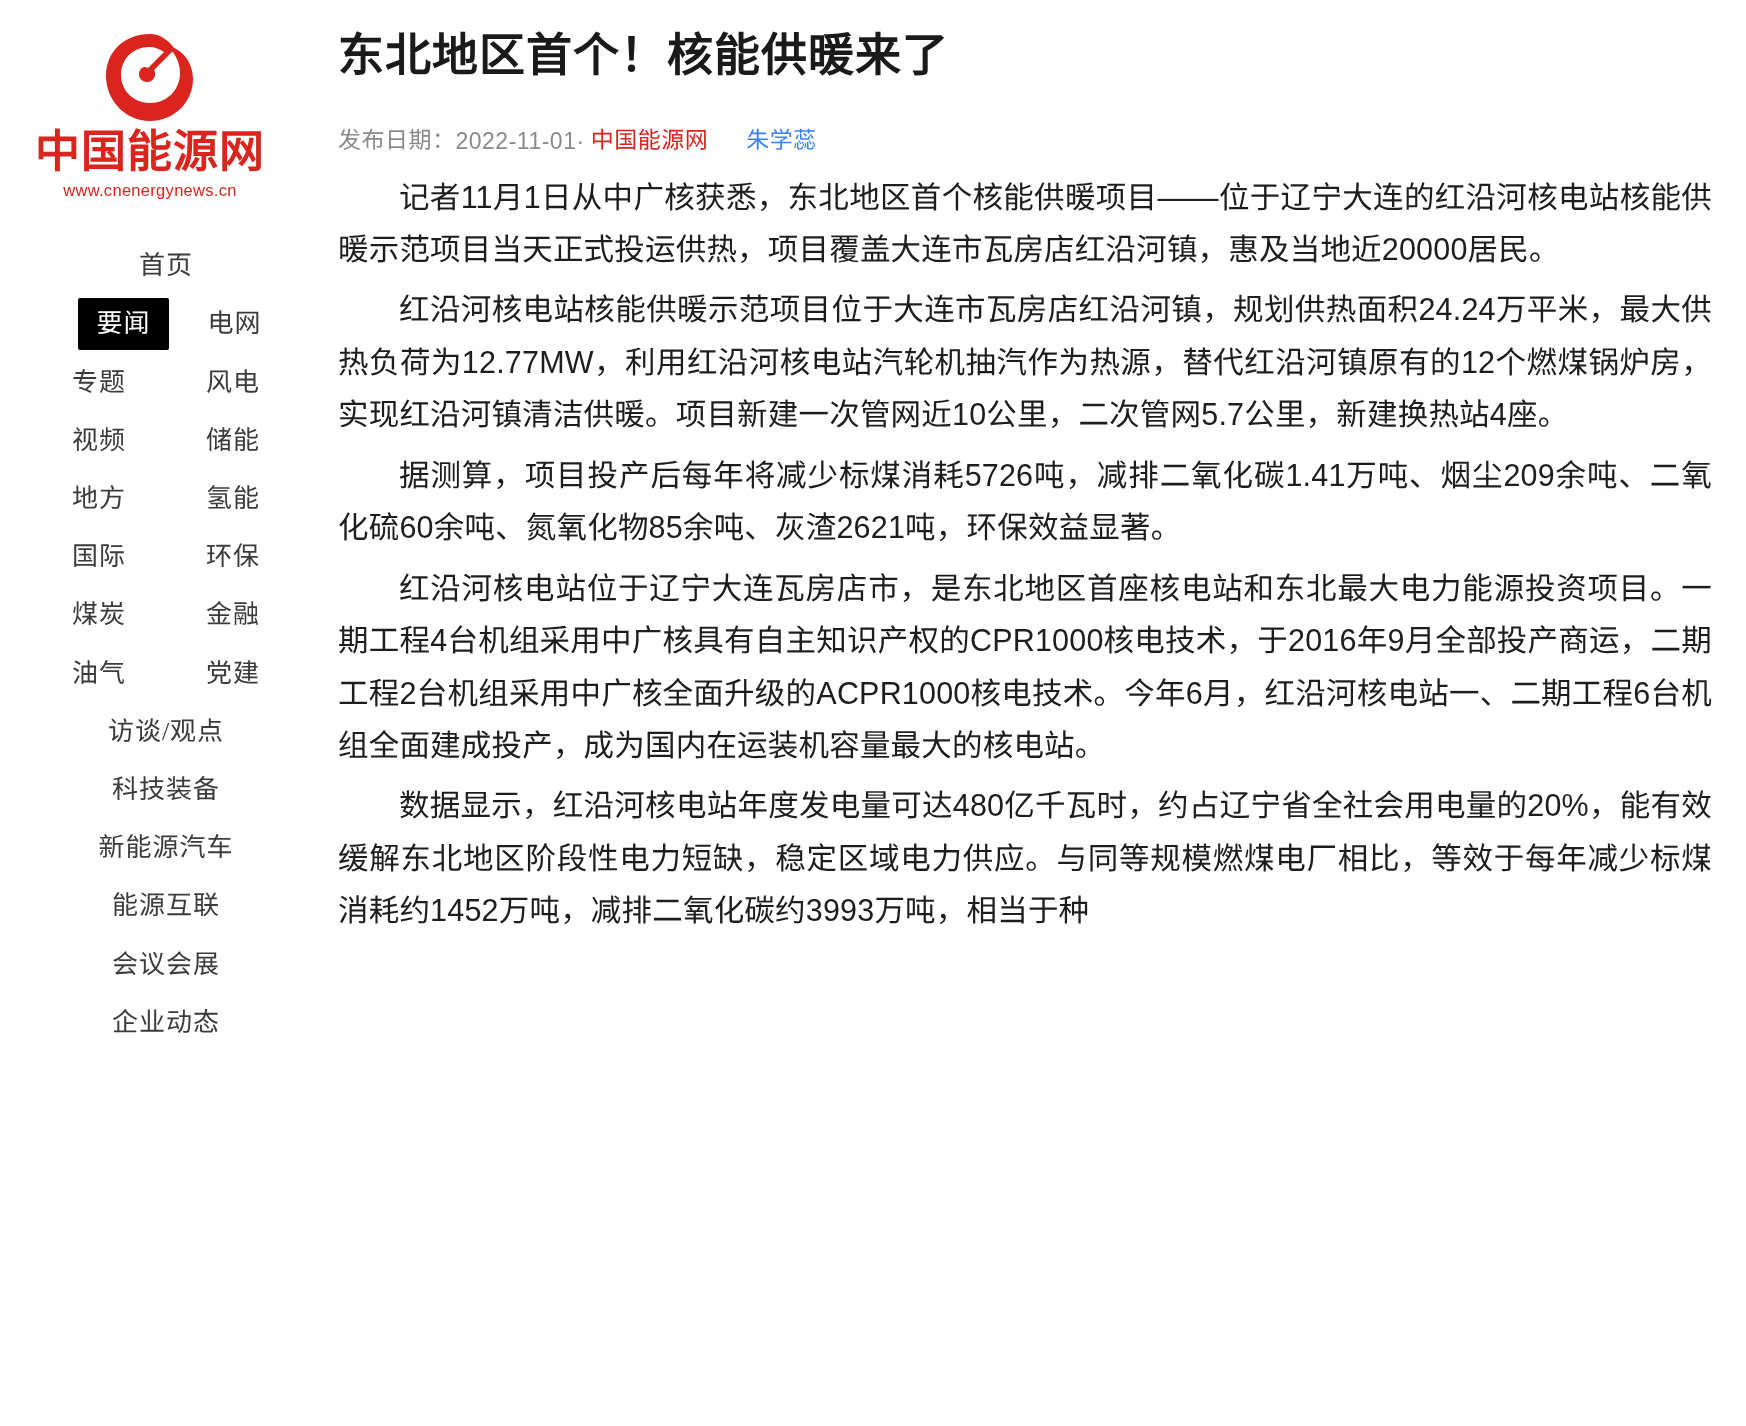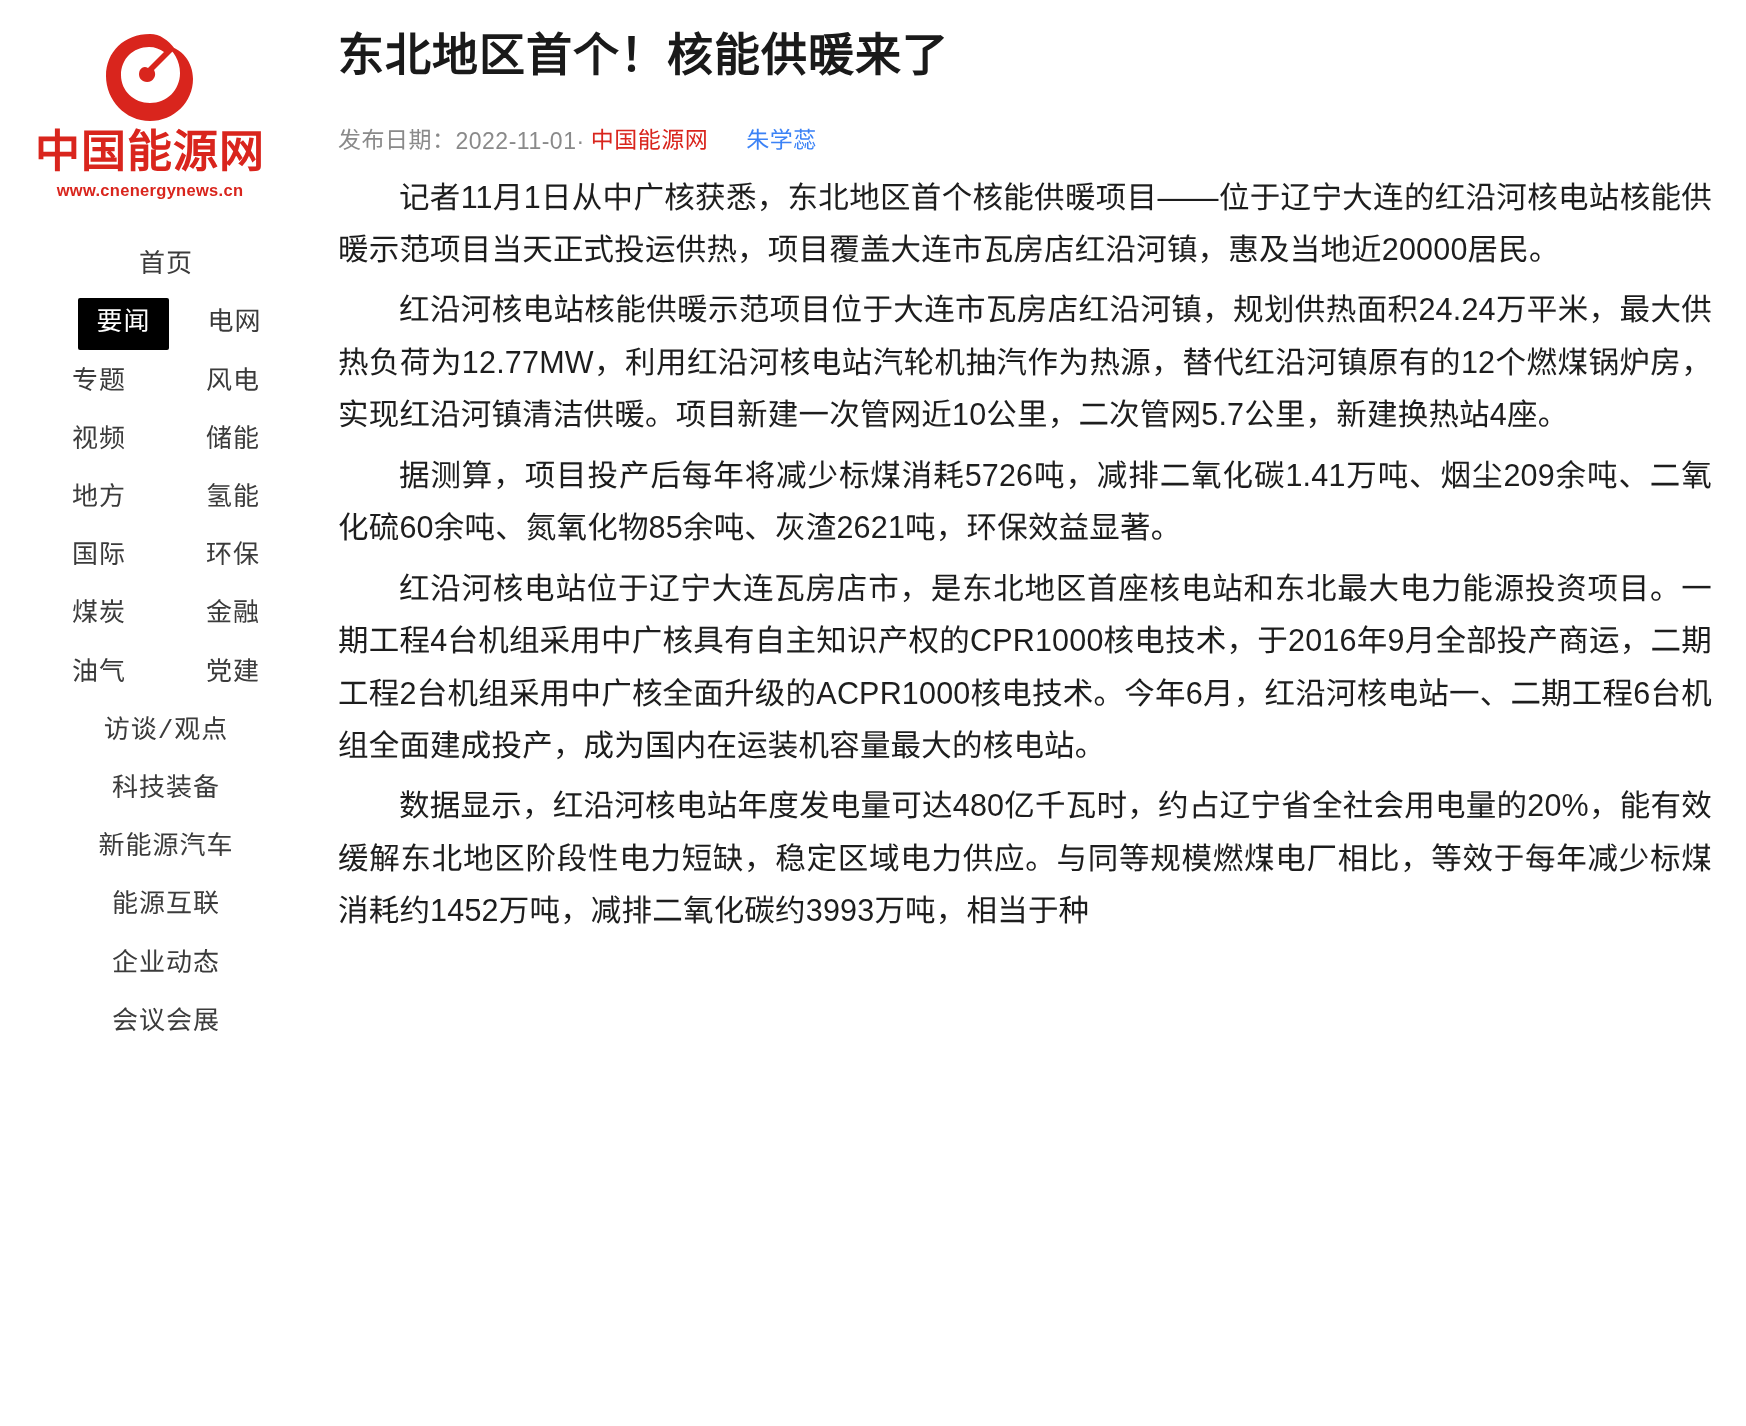--- a/index.html
+++ b/index.html
@@ -50,25 +50,24 @@
     line-height: 1.05;
     white-space: nowrap;
   }
   .logo-url {
     margin-top: 6px;
     font-size: 16.5px;
     color: #d9251d;
     letter-spacing: 0.3px;
     white-space: nowrap;
     font-family: "Liberation Sans", sans-serif;
-    font-weight: bold;
   }
   .nav {
     width: 300px;
-    font-family: Liberation Mono, monospace;
+    font-family: Liberation Serif, serif;
     padding-left: 32px;
   }
   .nav-row {
     display: flex;
     justify-content: center;
     align-items: center;
     gap: 0px;
     margin-bottom: 7px;
   }
   .nav-item {
@@ -197,24 +196,24 @@
         <div class="nav-row">
           <div class="nav-item single">科技装备</div>
         </div>
         <div class="nav-row">
           <div class="nav-item single">新能源汽车</div>
         </div>
         <div class="nav-row">
           <div class="nav-item single">能源互联</div>
         </div>
         <div class="nav-row">
+          <div class="nav-item single">会议会展</div>
+        </div>
+        <div class="nav-row">
           <div class="nav-item single">企业动态</div>
-        </div>
-        <div class="nav-row">
-          <div class="nav-item single">会议会展</div>
         </div>
       </nav>
   </aside>
 
   <main class="article">
     <h1 class="headline">东北地区首个！核能供暖来了</h1>
 
     <div class="meta">
       <span>发布日期：</span>
       <span>2022-11-01</span>

